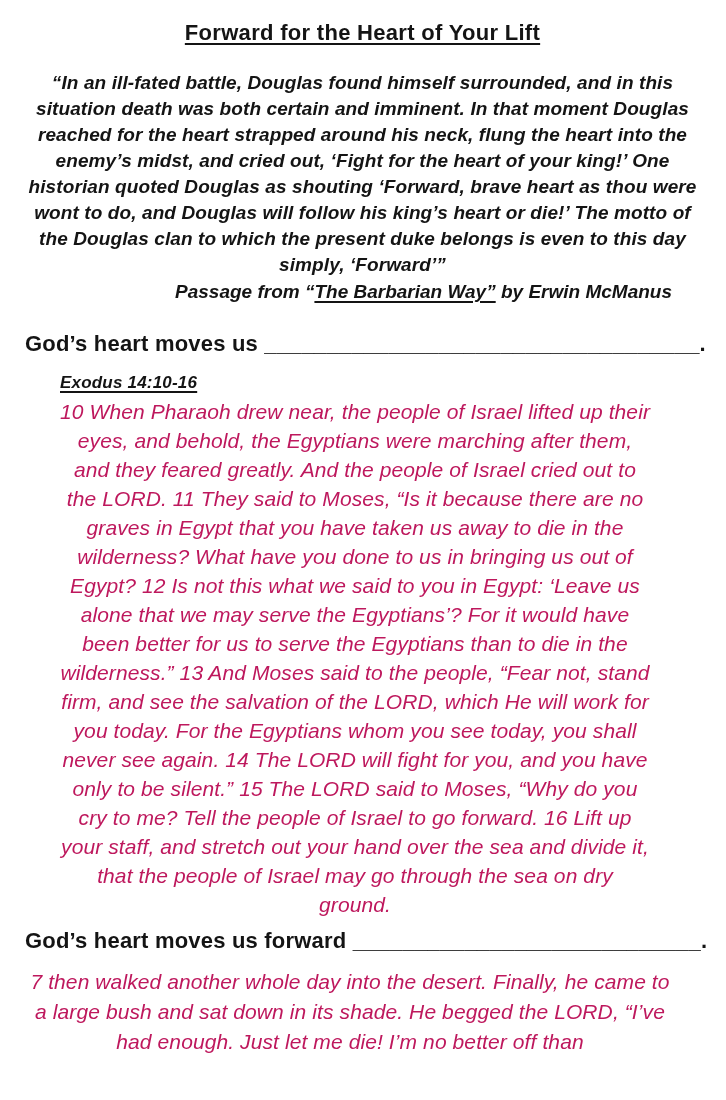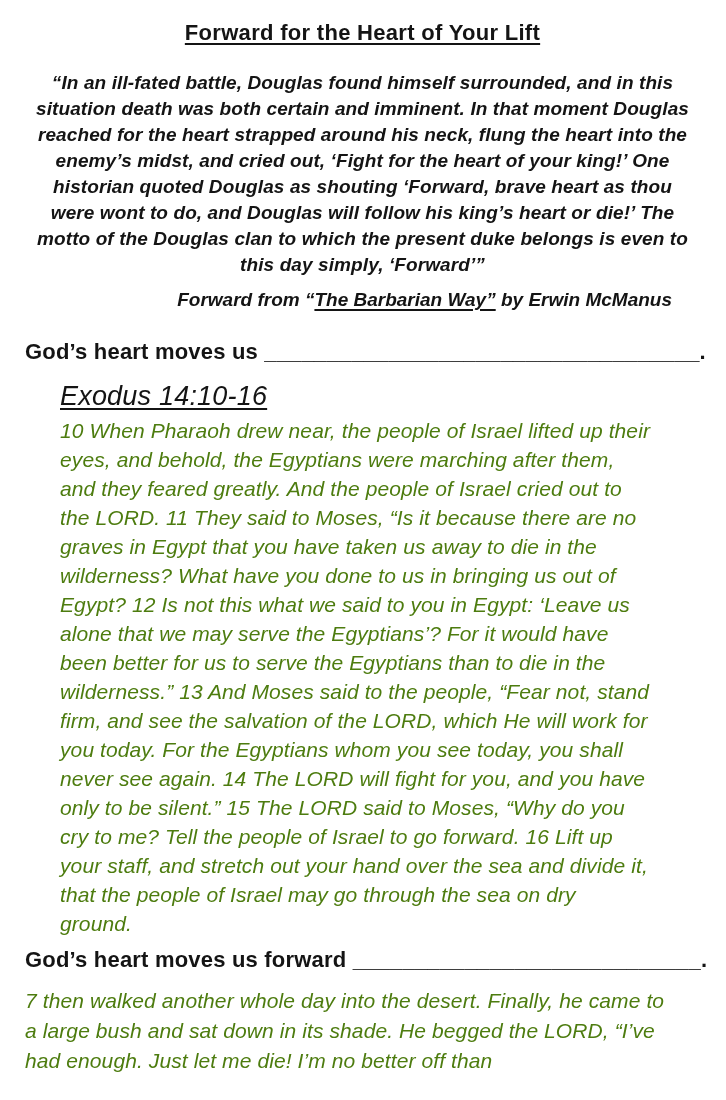--- a/index.html
+++ b/index.html
@@ -28,21 +28,21 @@
     font-weight: 700;
     letter-spacing: 0.3px;
     text-decoration: underline;
     text-decoration-thickness: 2px;
     text-underline-offset: 3px;
   }
   .quote-block {
     margin-top: 24px;
   }
   .quote-text {
-    margin: 8px;
+    margin: 0;
     text-align: center;
     font-style: italic;
     font-weight: 700;
     font-size: 19px;
     line-height: 26px;
     letter-spacing: 0.1px;
   }
   .quote-attribution {
     margin: 0 28px 0 0;
     text-align: right;
@@ -75,50 +75,51 @@
   .section-exodus {
     margin-left: 35px;
     width: 590px;
   }
   .section-kings {
     margin-top: 13px;
     width: 650px;
   }
   .scripture-ref {
     margin: 0 0 4px 0;
-    font-size: 27px;
-    font-weight: 400;
+    font-size: 17px;
+    font-weight: 700;
     font-style: italic;
     text-decoration: underline;
     text-decoration-thickness: 1.5px;
     text-underline-offset: 3px;
     letter-spacing: 0.2px;
   }
   .scripture-passage {
     margin: 3px 0 0 0;
     font-size: 21px;
     font-style: italic;
     line-height: 29px;
-    color: #4d7c0f;
+    color: #be185d;
     letter-spacing: 0.1px;
+    text-align: center;
   }
   .section-kings .scripture-passage {
     line-height: 30px;
   }
 </style>
 </head>
 <body>
 
 <div class="page">
 
   <h1 class="doc-title">Forward for the Heart of Your Lift</h1>
 
   <div class="quote-block">
     <p class="quote-text">“In an ill-fated battle, Douglas found himself surrounded, and in this situation death was both certain and imminent. In that moment Douglas reached for the heart strapped around his neck, flung the heart into the enemy’s midst, and cried out, ‘Fight for the heart of your king!’ One historian quoted Douglas as shouting ‘Forward, brave heart as thou were wont to do, and Douglas will follow his king’s heart or die!’ The motto of the Douglas clan to which the present duke belongs is even to this day simply, ‘Forward’”</p>
-    <p class="quote-attribution"><span>Forward from “</span><span class="book-title">The Barbarian Way”</span><span> by Erwin McManus</span></p>
+    <p class="quote-attribution"><span>Passage from “</span><span class="book-title">The Barbarian Way”</span><span> by Erwin McManus</span></p>
   </div>
 
   <p class="fill-line">
     <span>God’s heart moves us</span>
     <span class="answer-blank">___________________________________</span><span>.</span>
   </p>
 
   <div class="scripture-section section-exodus">
     <h2 class="scripture-ref">Exodus 14:10-16</h2>
     <p class="scripture-passage">10 When Pharaoh drew near, the people of Israel lifted up their eyes, and behold, the Egyptians were marching after them, and they feared greatly. And the people of Israel cried out to the LORD. 11 They said to Moses, “Is it because there are no graves in Egypt that you have taken us away to die in the wilderness? What have you done to us in bringing us out of Egypt? 12 Is not this what we said to you in Egypt: ‘Leave us alone that we may serve the Egyptians’? For it would have been better for us to serve the Egyptians than to die in the wilderness.” 13 And Moses said to the people, “Fear not, stand firm, and see the salvation of the LORD, which He will work for you today. For the Egyptians whom you see today, you shall never see again. 14 The LORD will fight for you, and you have only to be silent.” 15 The LORD said to Moses, “Why do you cry to me? Tell the people of Israel to go forward. 16 Lift up your staff, and stretch out your hand over the sea and divide it, that the people of Israel may go through the sea on dry ground.</p>

